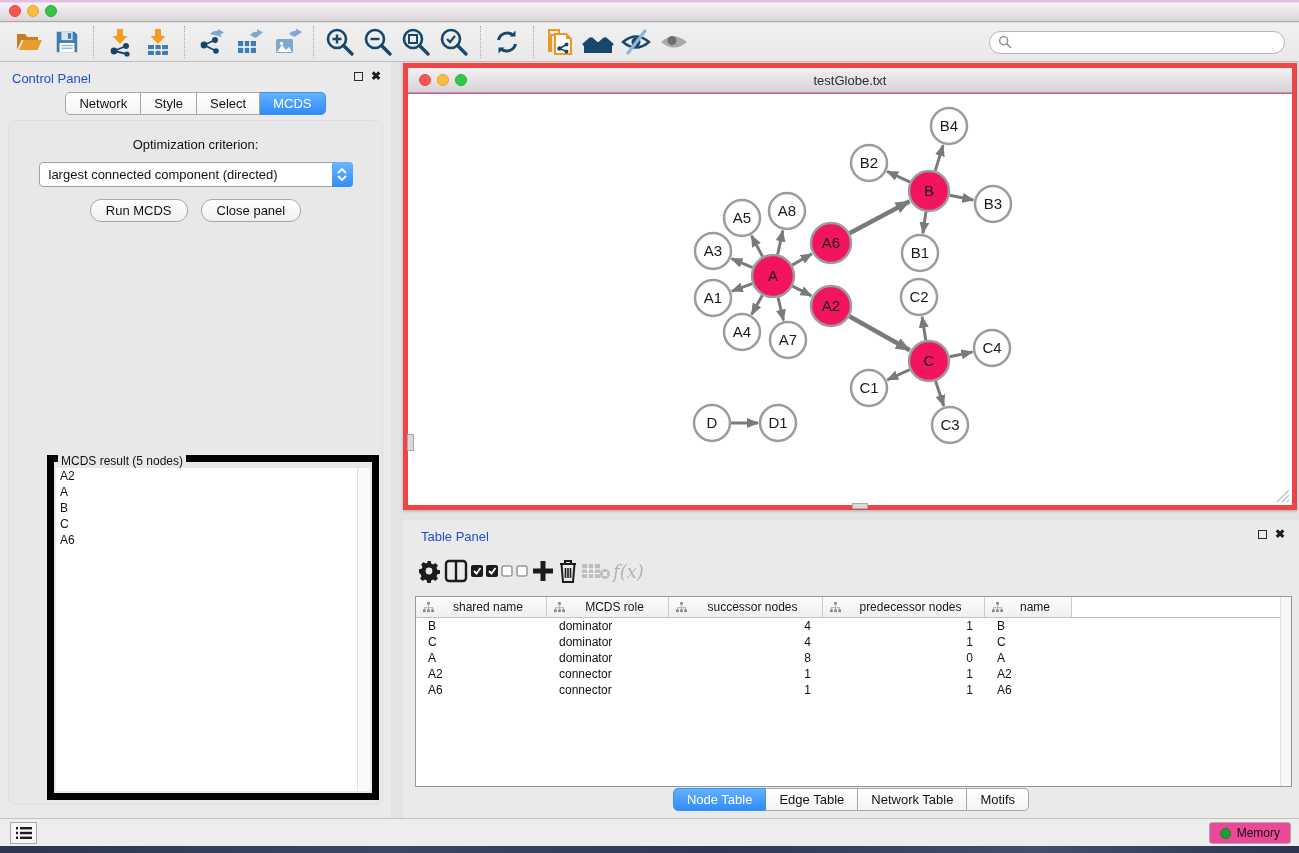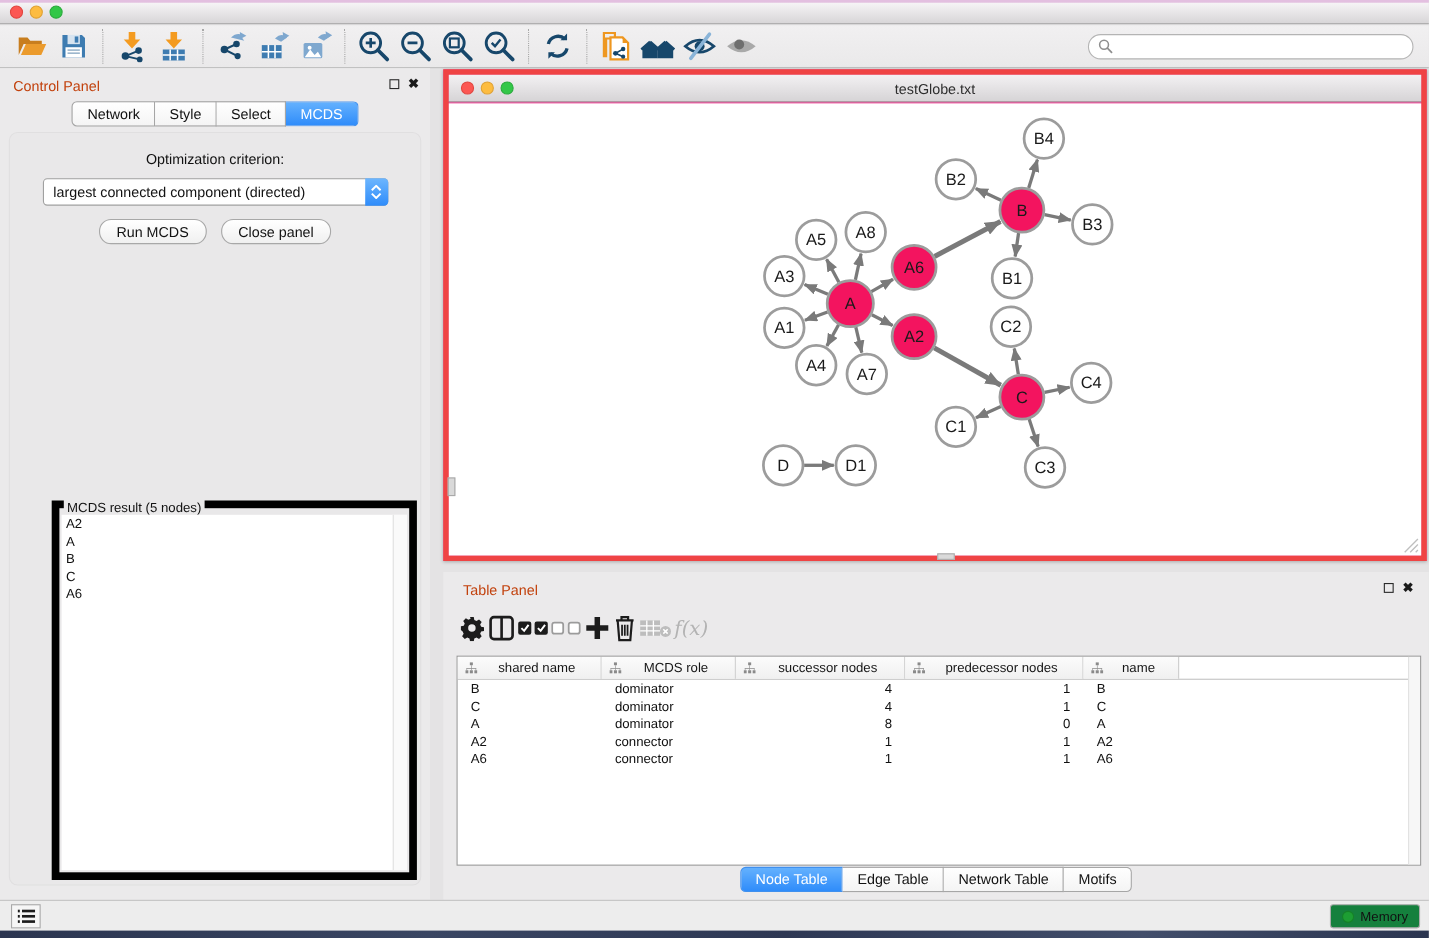--- a/index.html
+++ b/index.html
@@ -27,21 +27,21 @@
   .tbtn { width:38px; height:34px; display:flex; align-items:center; justify-content:center; }
   .tsep { width:1px; height:32px; border-left:1px dotted #a8a8a8; margin:0 7px; }
   .searchbox { margin-left:auto; margin-right:4px; width:296px; height:23px; background:#fff;
     border:1px solid #b4b4b4; border-radius:12px; display:flex; align-items:center; padding:0 8px; }
   .searchbox input { border:none; outline:none; flex:1; font-size:12px; margin-left:6px;
     font-family:"Liberation Sans",sans-serif; background:transparent; }
 
   
   .cpanel { position:absolute; left:0; top:62px; width:391px; height:756px; background:#ebeaeb; }
   .panel-head { position:relative; height:30px; }
-  .panel-head .ptitle { position:absolute; left:12px; top:9px; font-size:13px; color:#c2410c; }
+  .panel-head .ptitle { position:absolute; left:12px; top:9px; font-size:13px; color:#1d4ed8; }
   .winbtns { position:absolute; right:10px; top:9px; display:flex; gap:8px; align-items:center; }
   .float-ic { width:9px; height:9px; border:1.6px solid #2a2a2a; display:inline-block; }
   .close-ic { font-size:12px; font-weight:bold; color:#1a1a1a; line-height:10px; }
   .seg-tabs { display:flex; justify-content:center; }
   .seg { font-size:13px; padding:3px 13px; background:linear-gradient(#ffffff,#f4f4f4);
     border:1px solid #a6a6a6; border-left-width:0; color:#111; }
   .seg:first-child { border-left-width:1px; border-radius:5px 0 0 5px; }
   .seg:last-child { border-radius:0 5px 5px 0; }
   .seg.active { background:linear-gradient(#64b1fe,#2f8cfa); color:#fff; border-color:#4090ee; }
   .cp-body { position:absolute; left:8px; right:8px; top:58px; bottom:13px;
@@ -100,21 +100,21 @@
   .td { font-size:12px; color:#101010; overflow:hidden; white-space:nowrap; }
   .tscroll { position:absolute; right:0; top:0; bottom:0; width:11px; background:#f7f7f7;
     border-left:1px solid #e2e2e2; }
   .tp-tabs { position:absolute; left:0; right:0; bottom:7px; display:flex; justify-content:center; }
 
   
   .statusbar { position:absolute; left:0; top:818px; width:1299px; height:28px;
     background:#ededed; border-top:1px solid #c2c2c2; }
   .list-btn { position:absolute; left:10px; top:3px; width:27px; height:22px; background:#f6f6f6;
     border:1px solid #a9a9a9; display:flex; align-items:center; justify-content:center; }
-  .mem-btn { position:absolute; right:8px; top:3px; height:22px; background:#15803d;
+  .mem-btn { position:absolute; right:8px; top:3px; height:22px; background:#ec4899;
     border:1px solid #ababab; border-radius:3px; display:flex; align-items:center; gap:6px;
     padding:0 10px; font-size:12px; color:#111; }
   .mem-dot { width:11px; height:11px; border-radius:50%; background:#1d9e33; border:1px solid #158227; }
   .deskstrip { position:absolute; left:0; top:846px; width:1299px; height:7px;
     background:linear-gradient(90deg,#2b3550,#3a4663 30%,#2e3854 55%,#424e6b 80%,#2b3550); }
 </style>
 </head>
 <body>
 
 <div class="app">

